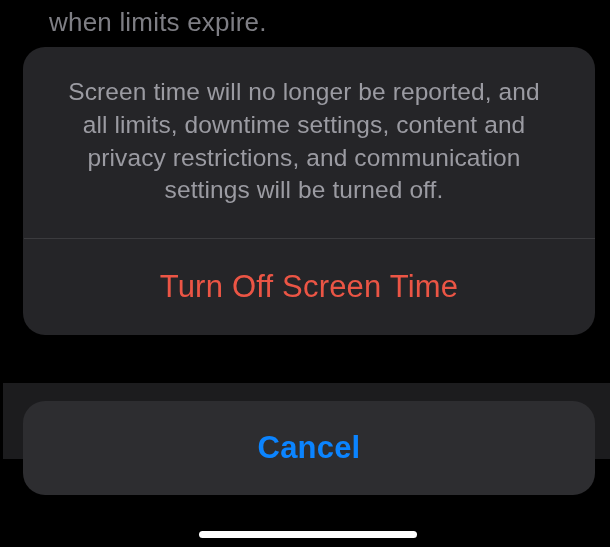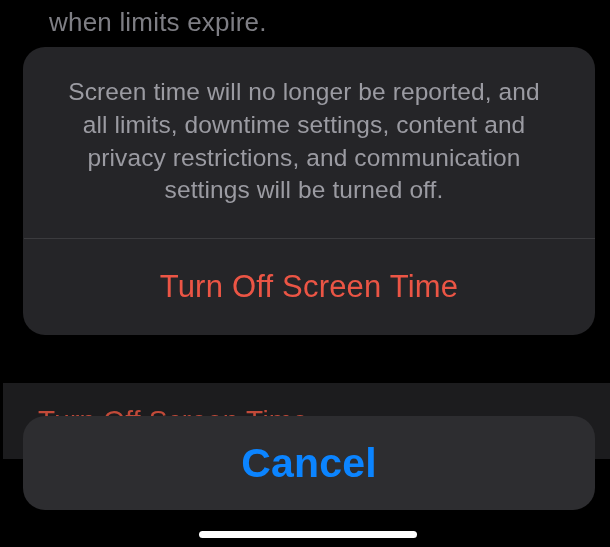--- a/index.html
+++ b/index.html
@@ -62,28 +62,28 @@
     justify-content: center;
     font-size: 31px;
     letter-spacing: 0.2px;
     cursor: pointer;
   }
   .destructive { color: #eb5545; }
   .cancel-card {
     position: absolute;
     left: 20px;
     right: 16px;
-    top: 413px;
+    top: 398px;
     height: 94px;
     border-radius: 22px;
     background: #2d2d30;
     display: flex;
     align-items: center;
     justify-content: center;
-    font-size: 41px;
+    font-size: 31px;
     font-weight: 600;
     color: #0b84ff;
     letter-spacing: 0.2px;
     cursor: pointer;
   }
   .home-indicator {
     position: absolute;
     bottom: 10px;
     left: 50%;
     transform: translateX(-50%);

